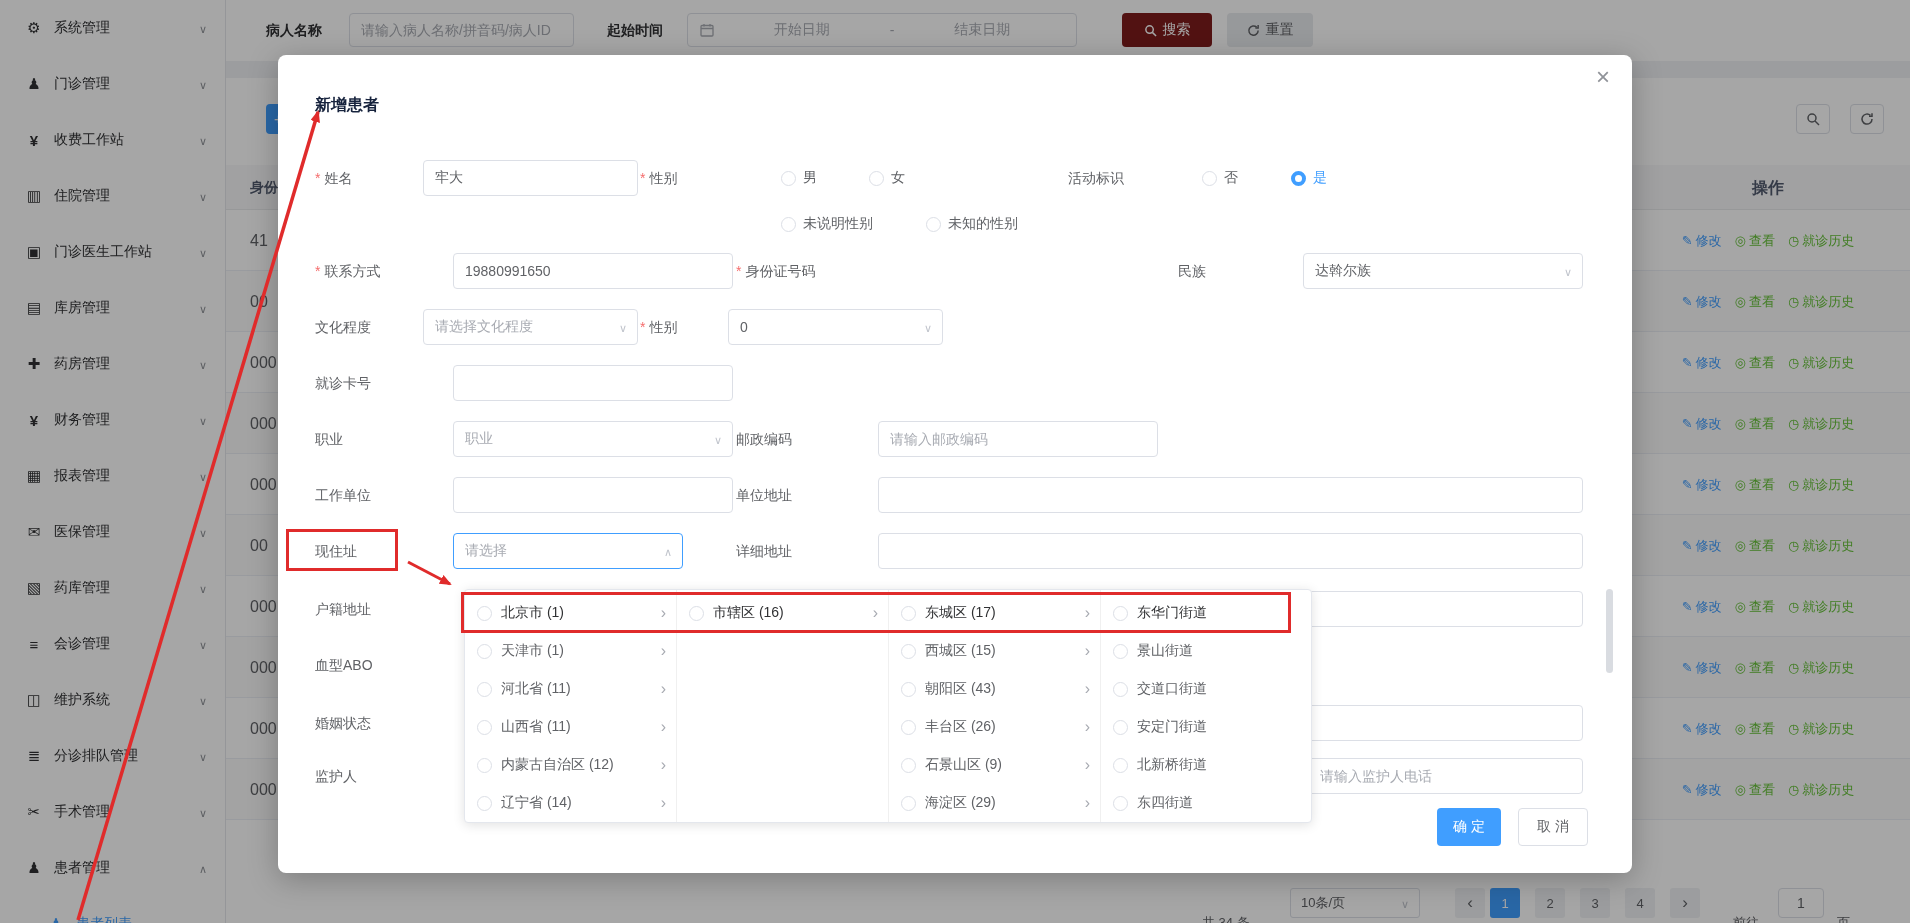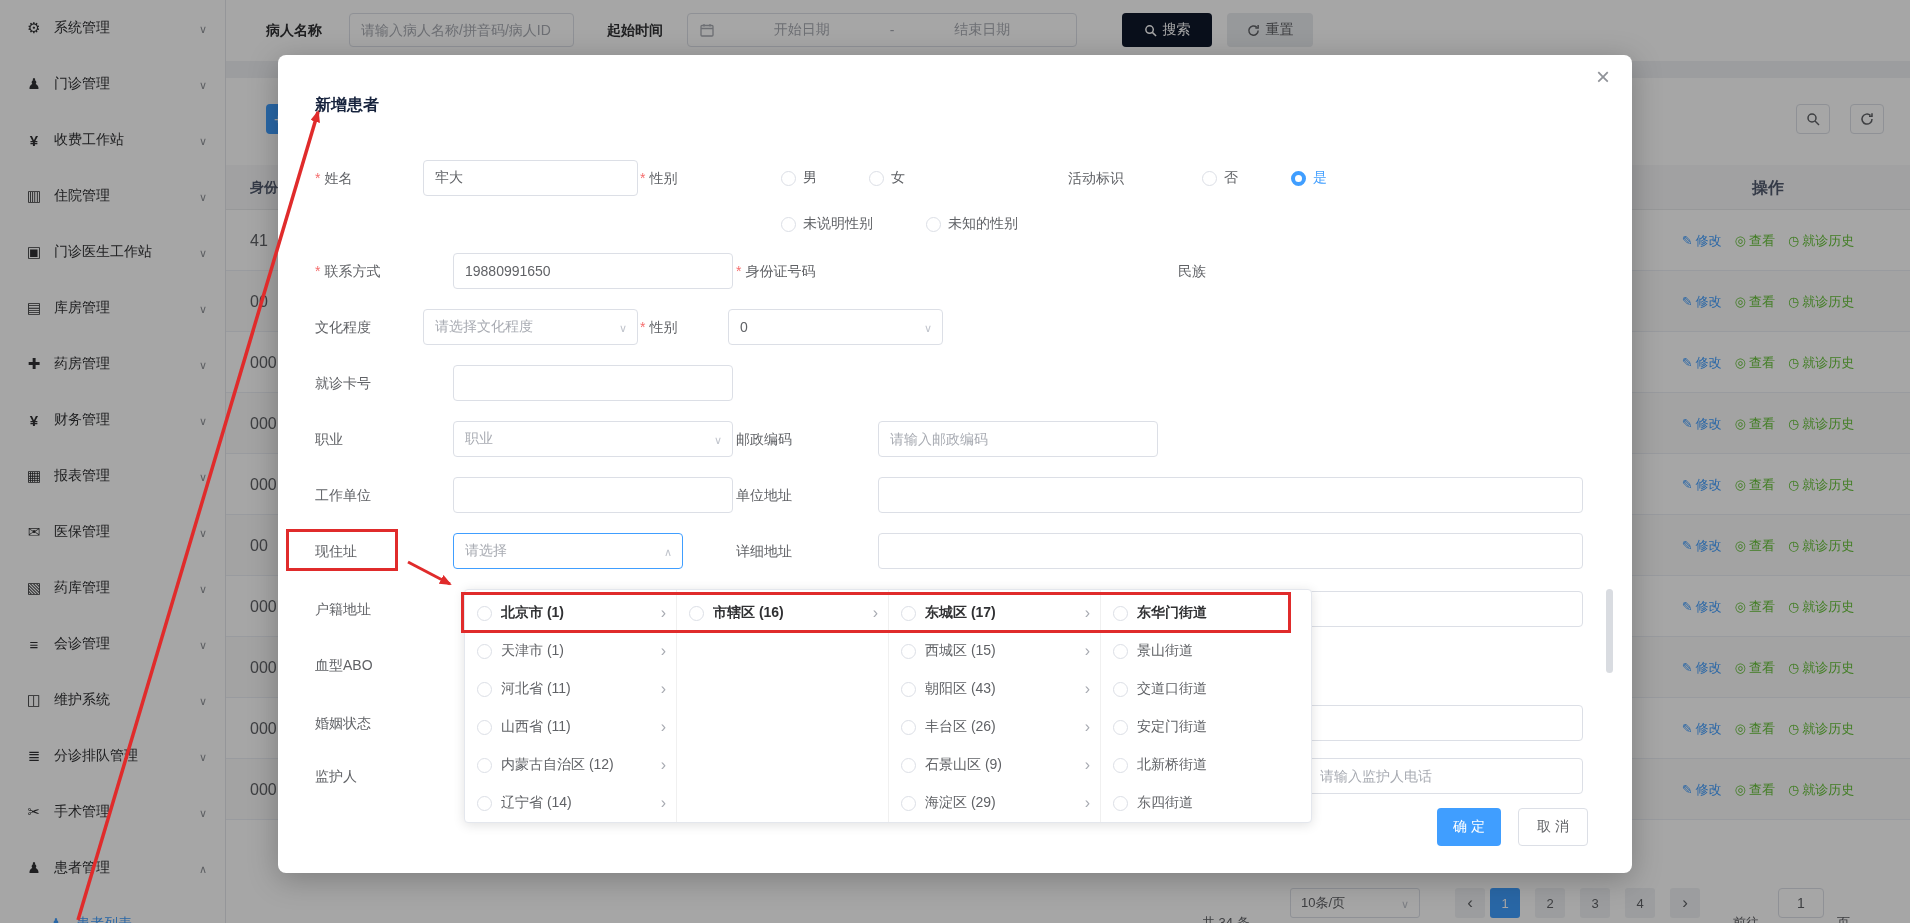--- a/index.html
+++ b/index.html
@@ -25,21 +25,21 @@
   
   #filterbar { position:absolute; left:226px; top:0; right:0; height:61px; background:#fff; z-index:1; }
   .flt-label { position:absolute; top:0; height:61px; line-height:61px; font-weight:bold; color:#303133; font-size:14px; }
   .inp { height:36px; border:1px solid #dcdfe6; border-radius:4px; padding:0 11px; font-size:14px; color:#606266; background:#fff; outline:none; font-family:inherit; }
   .inp::placeholder { color:#a8abb2; }
   #filterbar .inp { position:absolute; top:13px; height:34px; }
   .datebox { position:absolute; left:461px; top:13px; width:390px; height:34px; border:1px solid #dcdfe6; border-radius:4px; background:#fff; display:flex; align-items:center; padding:0 12px; gap:6px; }
   .dph { color:#a8abb2; font-size:14px; flex:1; text-align:center; }
   .dsep { color:#a8abb2; }
   .btn { border:none; border-radius:4px; font-size:14px; display:flex; align-items:center; justify-content:center; gap:6px; cursor:pointer; font-family:inherit; }
-  .btn-search { position:absolute; left:896px; top:13px; width:90px; height:34px; background:#0f172a; color:#fff; }
+  .btn-search { position:absolute; left:896px; top:13px; width:90px; height:34px; background:#7f1d1d; color:#fff; }
   .btn-reset { position:absolute; left:1001px; top:13px; width:86px; height:34px; background:#e9ebef; color:#606266; }
 
   
   #tablecard { position:absolute; left:226px; top:78px; right:0; bottom:0; background:#fff; z-index:1; }
   .addbtn { position:absolute; left:40px; top:26px; width:60px; height:30px; background:#409EFF; color:#fff; border-radius:4px; line-height:30px; padding-left:8px; font-size:15px; }
   .iconbtn { position:absolute; top:26px; width:34px; height:30px; border:1px solid #dcdfe6; border-radius:4px; background:#fff; display:flex; align-items:center; justify-content:center; color:#606266; cursor:pointer; }
   .thead { position:absolute; left:0; right:0; top:87px; height:45px; background:#f8f8f9; border-bottom:1px solid #e8eaec; }
   .th-frag { position:absolute; left:24px; width:28px; height:45px; line-height:45px; overflow:hidden; font-weight:bold; color:#515a6e; font-size:14px; white-space:nowrap; }
   .th-ops { position:absolute; left:1430px; width:224px; height:45px; line-height:45px; text-align:center; font-weight:bold; color:#515a6e; font-size:16px; }
   .trow { position:absolute; left:0; right:0; height:61px; border-bottom:1px solid #ebeef5; background:#fff; }
@@ -75,21 +75,21 @@
   .rdot { width:15px; height:15px; min-width:15px; border:1px solid #dcdfe6; border-radius:50%; background:#fff; }
   .radio.checked { color:#409EFF; }
   .radio.checked .rdot { border:4.5px solid #409EFF; }
 
   
   #cascader { position:absolute; left:186px; top:534px; width:848px; height:234px; background:#fff; border:1px solid #e4e7ed; border-radius:4px; box-shadow:0 2px 12px rgba(0,0,0,0.12); z-index:5; overflow:hidden; }
   .ccol { position:absolute; top:0; bottom:0; width:212px; border-right:1px solid #f0f0f0; padding-top:4px; }
   .ccol:last-child { border-right:none; }
   .citem { height:38px; display:flex; align-items:center; padding:0 10px 0 12px; cursor:pointer; }
   .clbl { flex:1; margin-left:9px; font-size:14px; color:#606266; white-space:nowrap; overflow:hidden; }
-  .citem.csel .clbl { font-weight:bold; color:#303133; }
+  .citem.csel .clbl { font-weight:normal; color:#303133; }
   .cchev::after { content:"›"; color:#a8abb2; font-size:16px; }
   .mscroll { position:absolute; left:1328px; top:534px; width:7px; height:84px; background:#d9dce1; border-radius:4px; }
   .btn-confirm { position:absolute; left:1159px; top:753px; width:64px; height:38px; background:#409EFF; color:#fff; border:none; border-radius:4px; font-size:14px; cursor:pointer; font-family:inherit; }
   .btn-cancel { position:absolute; left:1240px; top:753px; width:70px; height:38px; background:#fff; color:#606266; border:1px solid #dcdfe6; border-radius:4px; font-size:14px; cursor:pointer; font-family:inherit; }
 
   
   #ann { position:absolute; inset:0; z-index:40; pointer-events:none; }
   .redbox { position:absolute; border:3px solid #e02b2b; }
 </style>
 </head>
@@ -460,20 +460,24 @@
       </span>
     <span class="radio" style="left:648px;top:151px">
         <span class="rdot"></span>
         <span>未知的性别</span>
       </span>
 
     <span class="flabel" style="left:37px;top:198px"><i class="req">*</i><span>联系方式</span></span>
     <input class="inp" style="left: 175px; top: 198px; width: 280px;" value="19880991650">
     <span class="flabel" style="left:458px;top:198px"><i class="req">*</i><span>身份证号码</span></span>
     <span class="flabel" style="left:900px;top:198px">民族</span>
+    <div class="fsel" style="left:1025px;top:198px;width:280px">
+        <span class="txt">达斡尔族</span>
+        <span class="chev"></span>
+      </div>
 
     <span class="flabel" style="left:37px;top:254px">文化程度</span>
     <div class="fsel" style="left:145px;top:254px;width:215px">
         <span class="ph">请选择文化程度</span>
         <span class="chev"></span>
       </div>
     <span class="flabel" style="left:362px;top:254px"><i class="req">*</i><span>性别</span></span>
     <div class="fsel" style="left:450px;top:254px;width:215px">
         <span class="txt">0</span>
         <span class="chev"></span>

